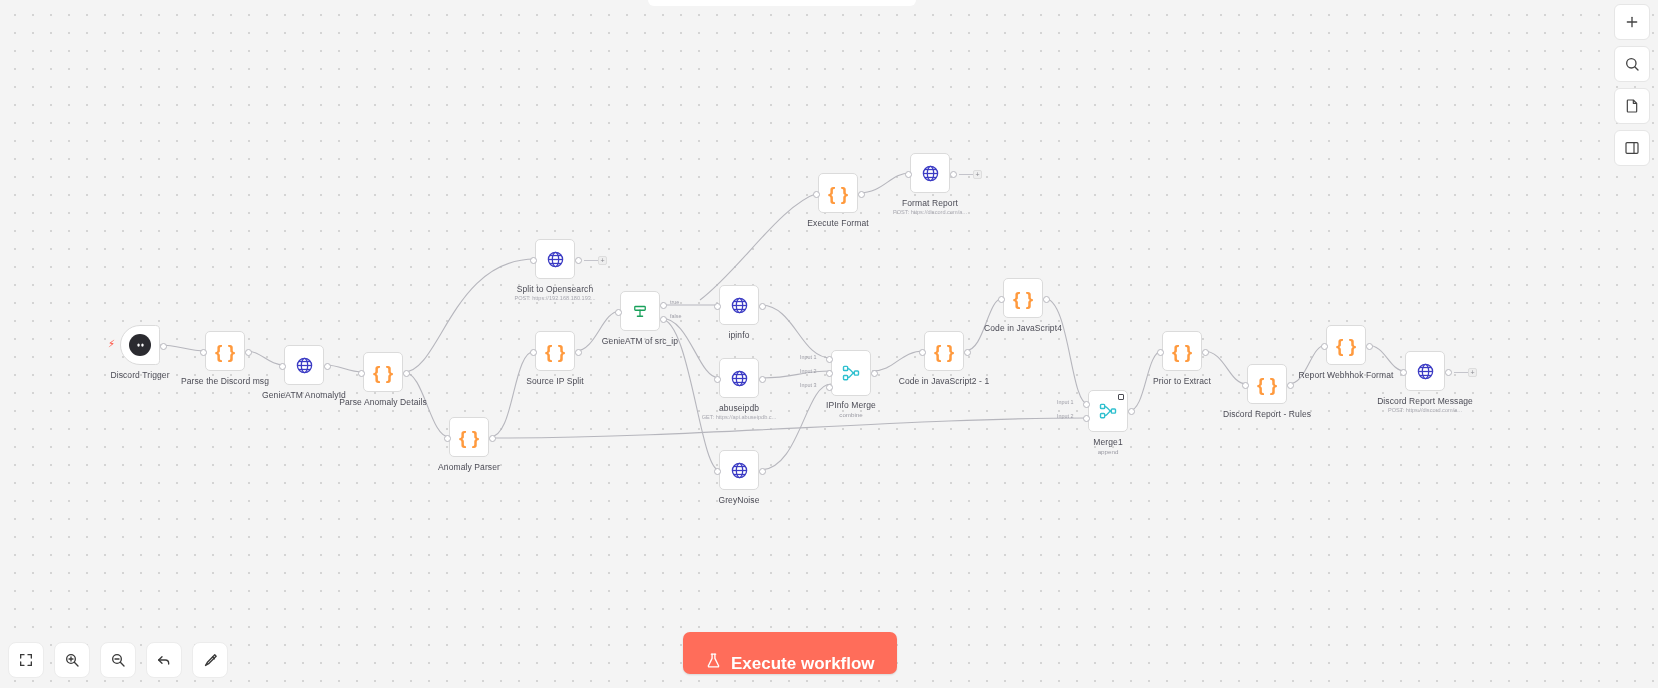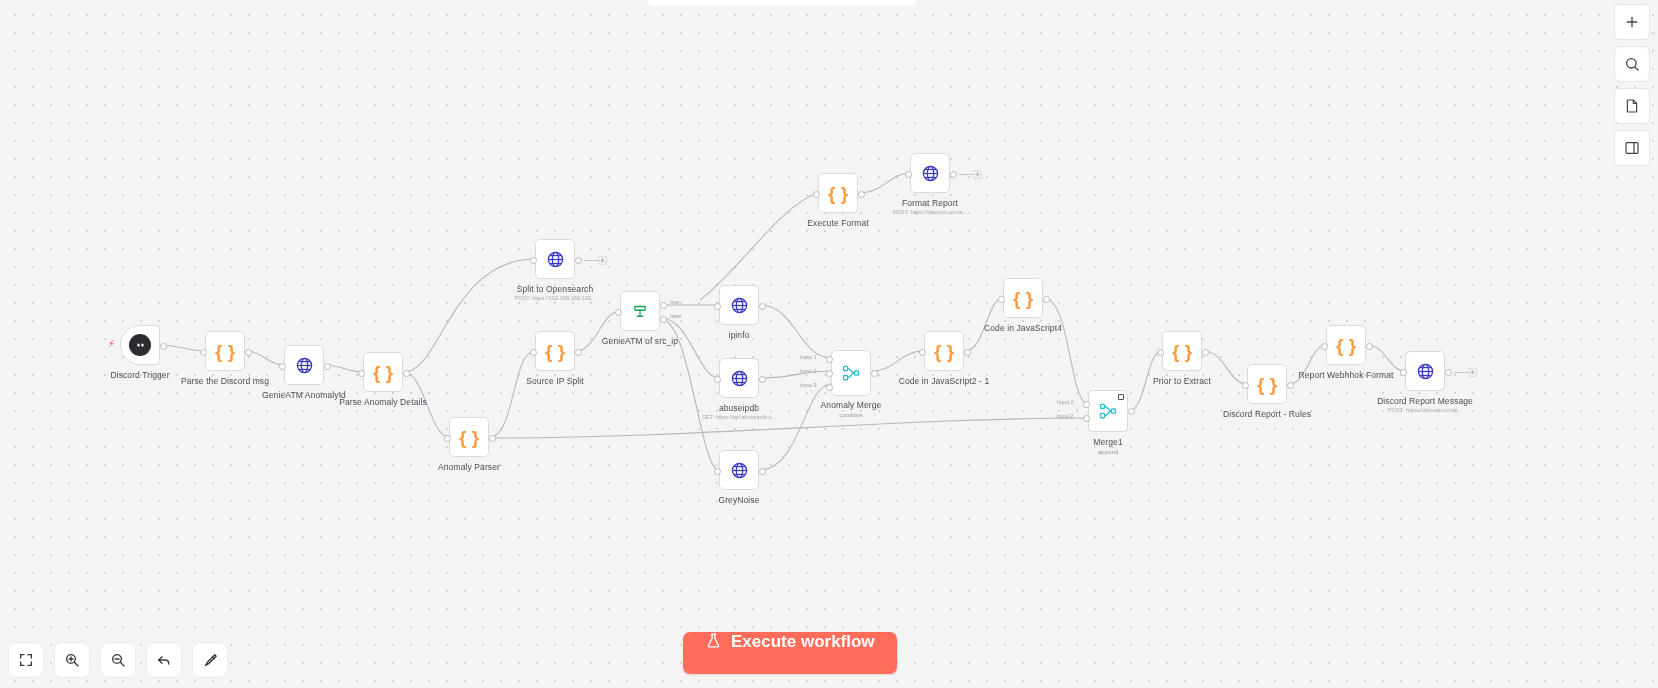--- a/index.html
+++ b/index.html
@@ -44,21 +44,21 @@
     border:1px solid #ececec;
     display:flex;align-items:center;justify-content:center;
     color:#4a4a4a;cursor:pointer;
   }
 
   
   #execute-workflow{
     position:absolute;left:683px;bottom:14px;
     height:42px;padding:0 22px;border:none;border-radius:7px;
     background:#ff6d5a;color:#fff;cursor:pointer;
-    display:flex;align-items:flex-start;gap:9px;
+    display:flex;align-items:flex-end;gap:9px;
     font-size:17px;font-weight:bold;
     font-family:"Liberation Sans","DejaVu Sans",sans-serif;
     box-shadow:0 1px 2px rgba(0,0,0,.12);
   }
 
   
   #nodes{position:absolute;inset:0;}
   .node{
     position:absolute;
     width:0;height:0; 
@@ -370,21 +370,21 @@
           </svg>
         </span>
         <div class="port in" style="top:5px;"></div>
         <div class="port in" style="top:19px;"></div>
         <div class="port in" style="top:33px;"></div>
         <div class="port-label" style="left:-32px;top:3px;">Input 1</div>
         <div class="port-label" style="left:-32px;top:17px;">Input 2</div>
         <div class="port-label" style="left:-32px;top:31px;">Input 3</div>
         <div class="port out" style="top:19px;"></div>
       </div>
-      <div class="node-label" style="top:50px;">Anomaly Merge</div>
+      <div class="node-label" style="top:50px;">IPInfo Merge</div>
       <div class="node-sub merge" style="top:61px;">combine</div>
     </div>
 
     <div class="node" style="left:924px;top:331px;">
       <div class="node-box">
         <span class="ico-code">{ }</span>
         <div class="port in"></div>
         <div class="port out"></div>
       </div>
       <div class="node-label">Code in JavaScript2 - 1</div>

